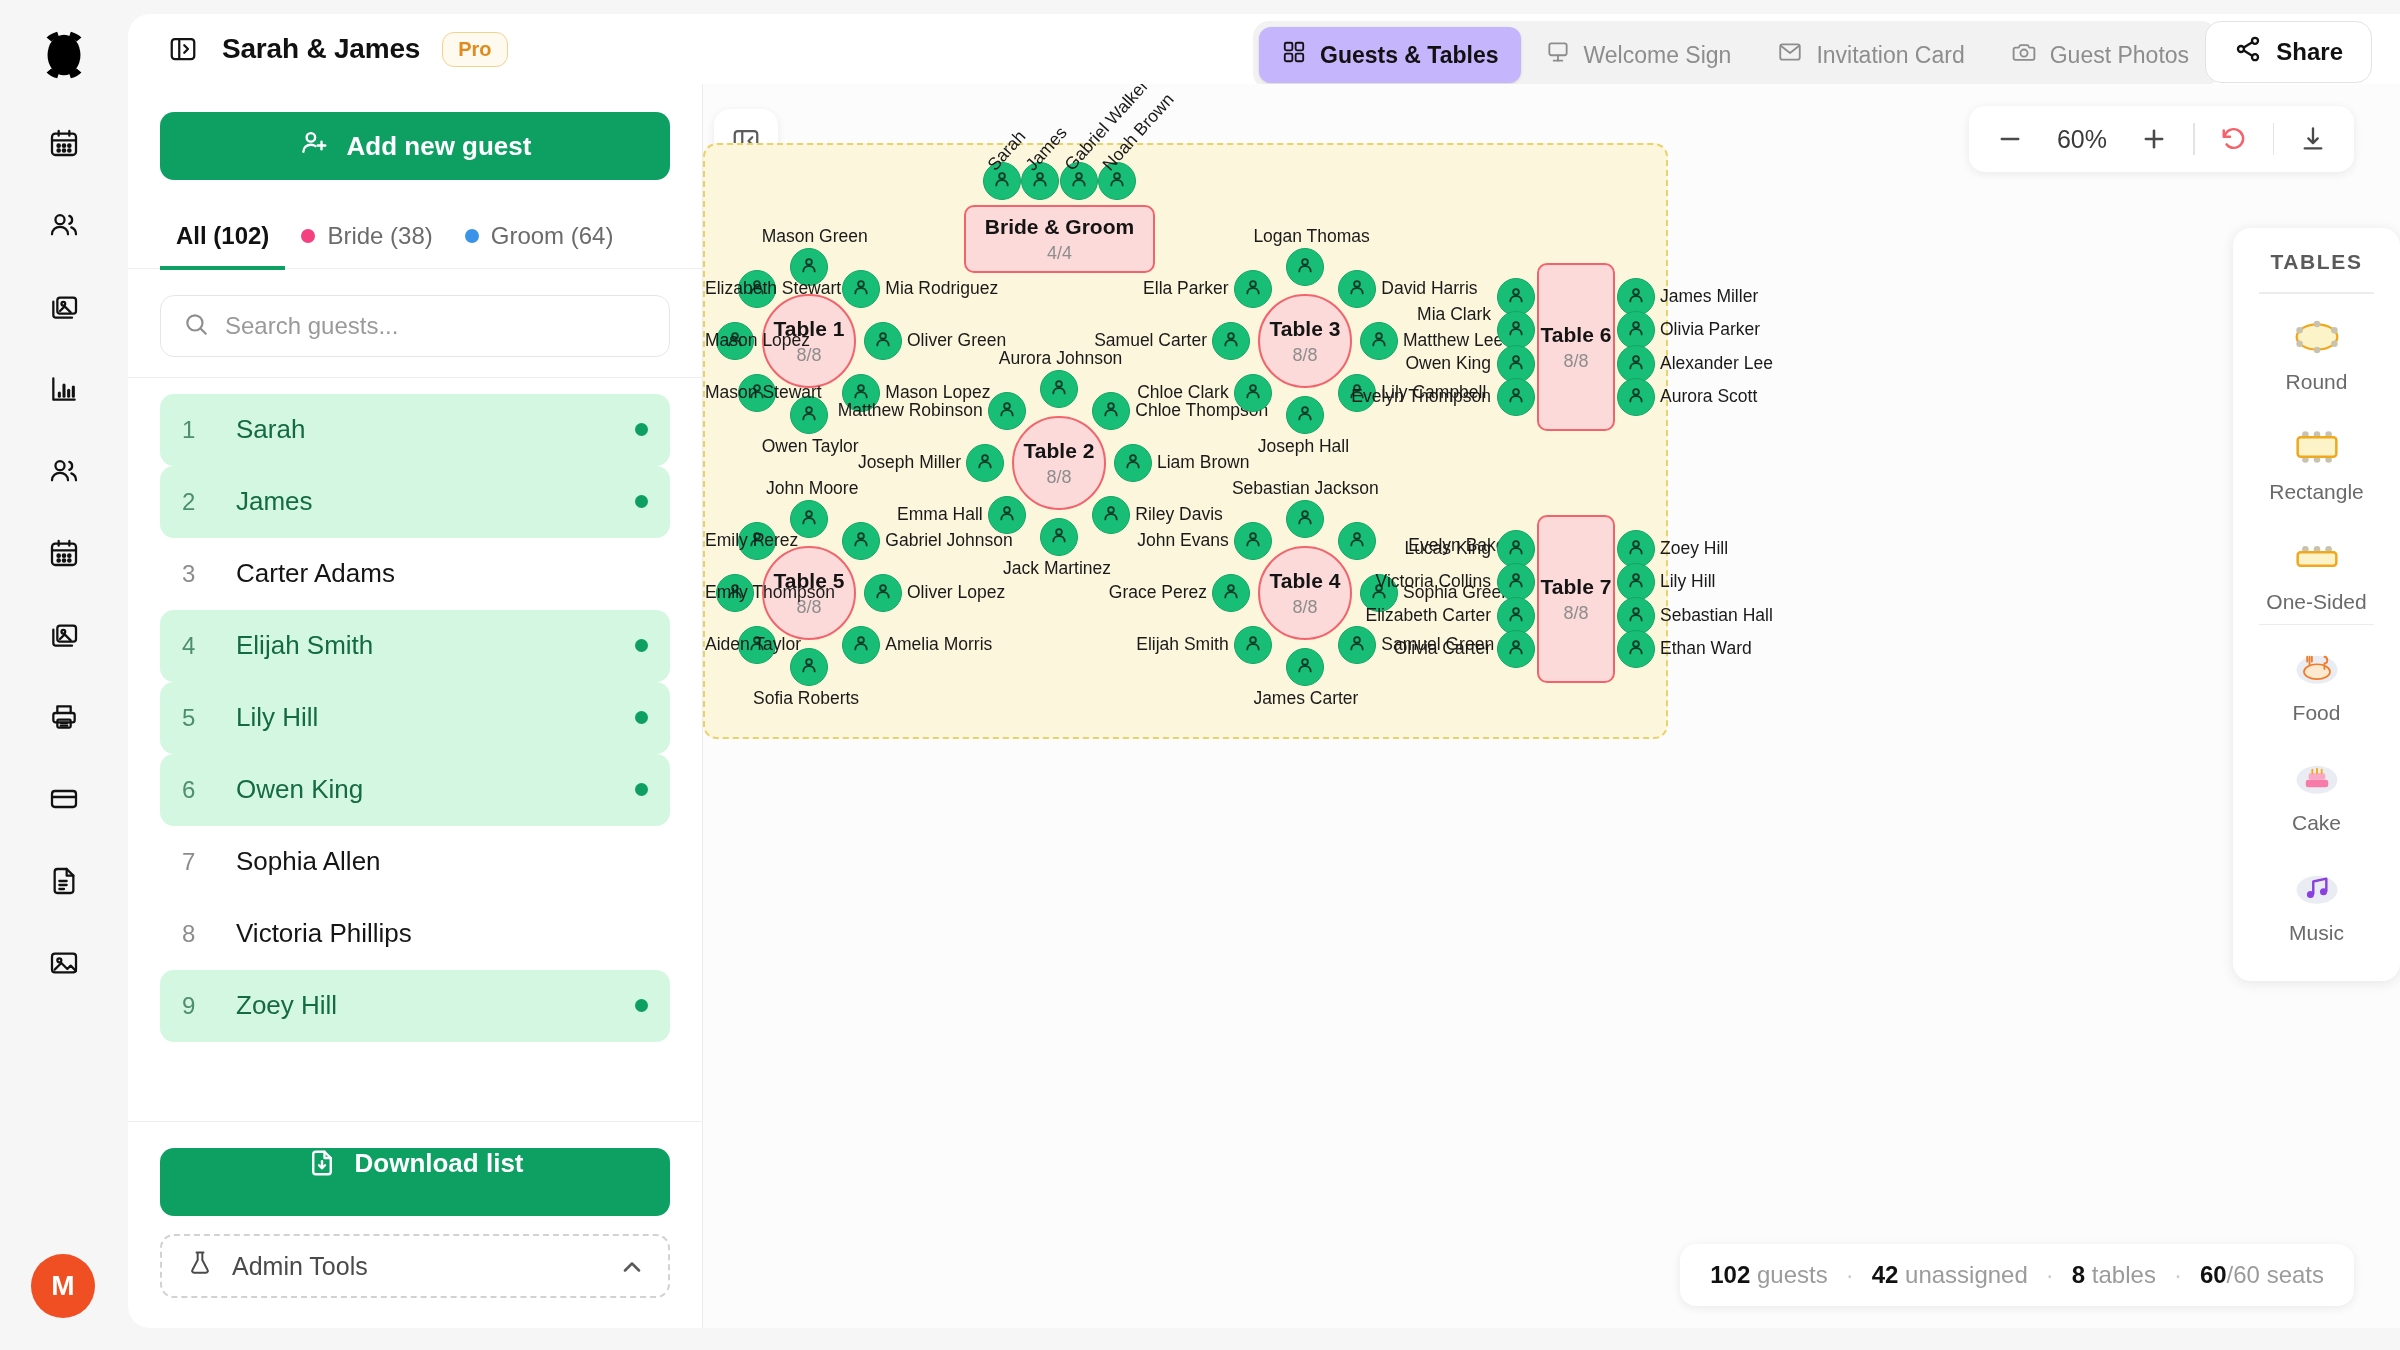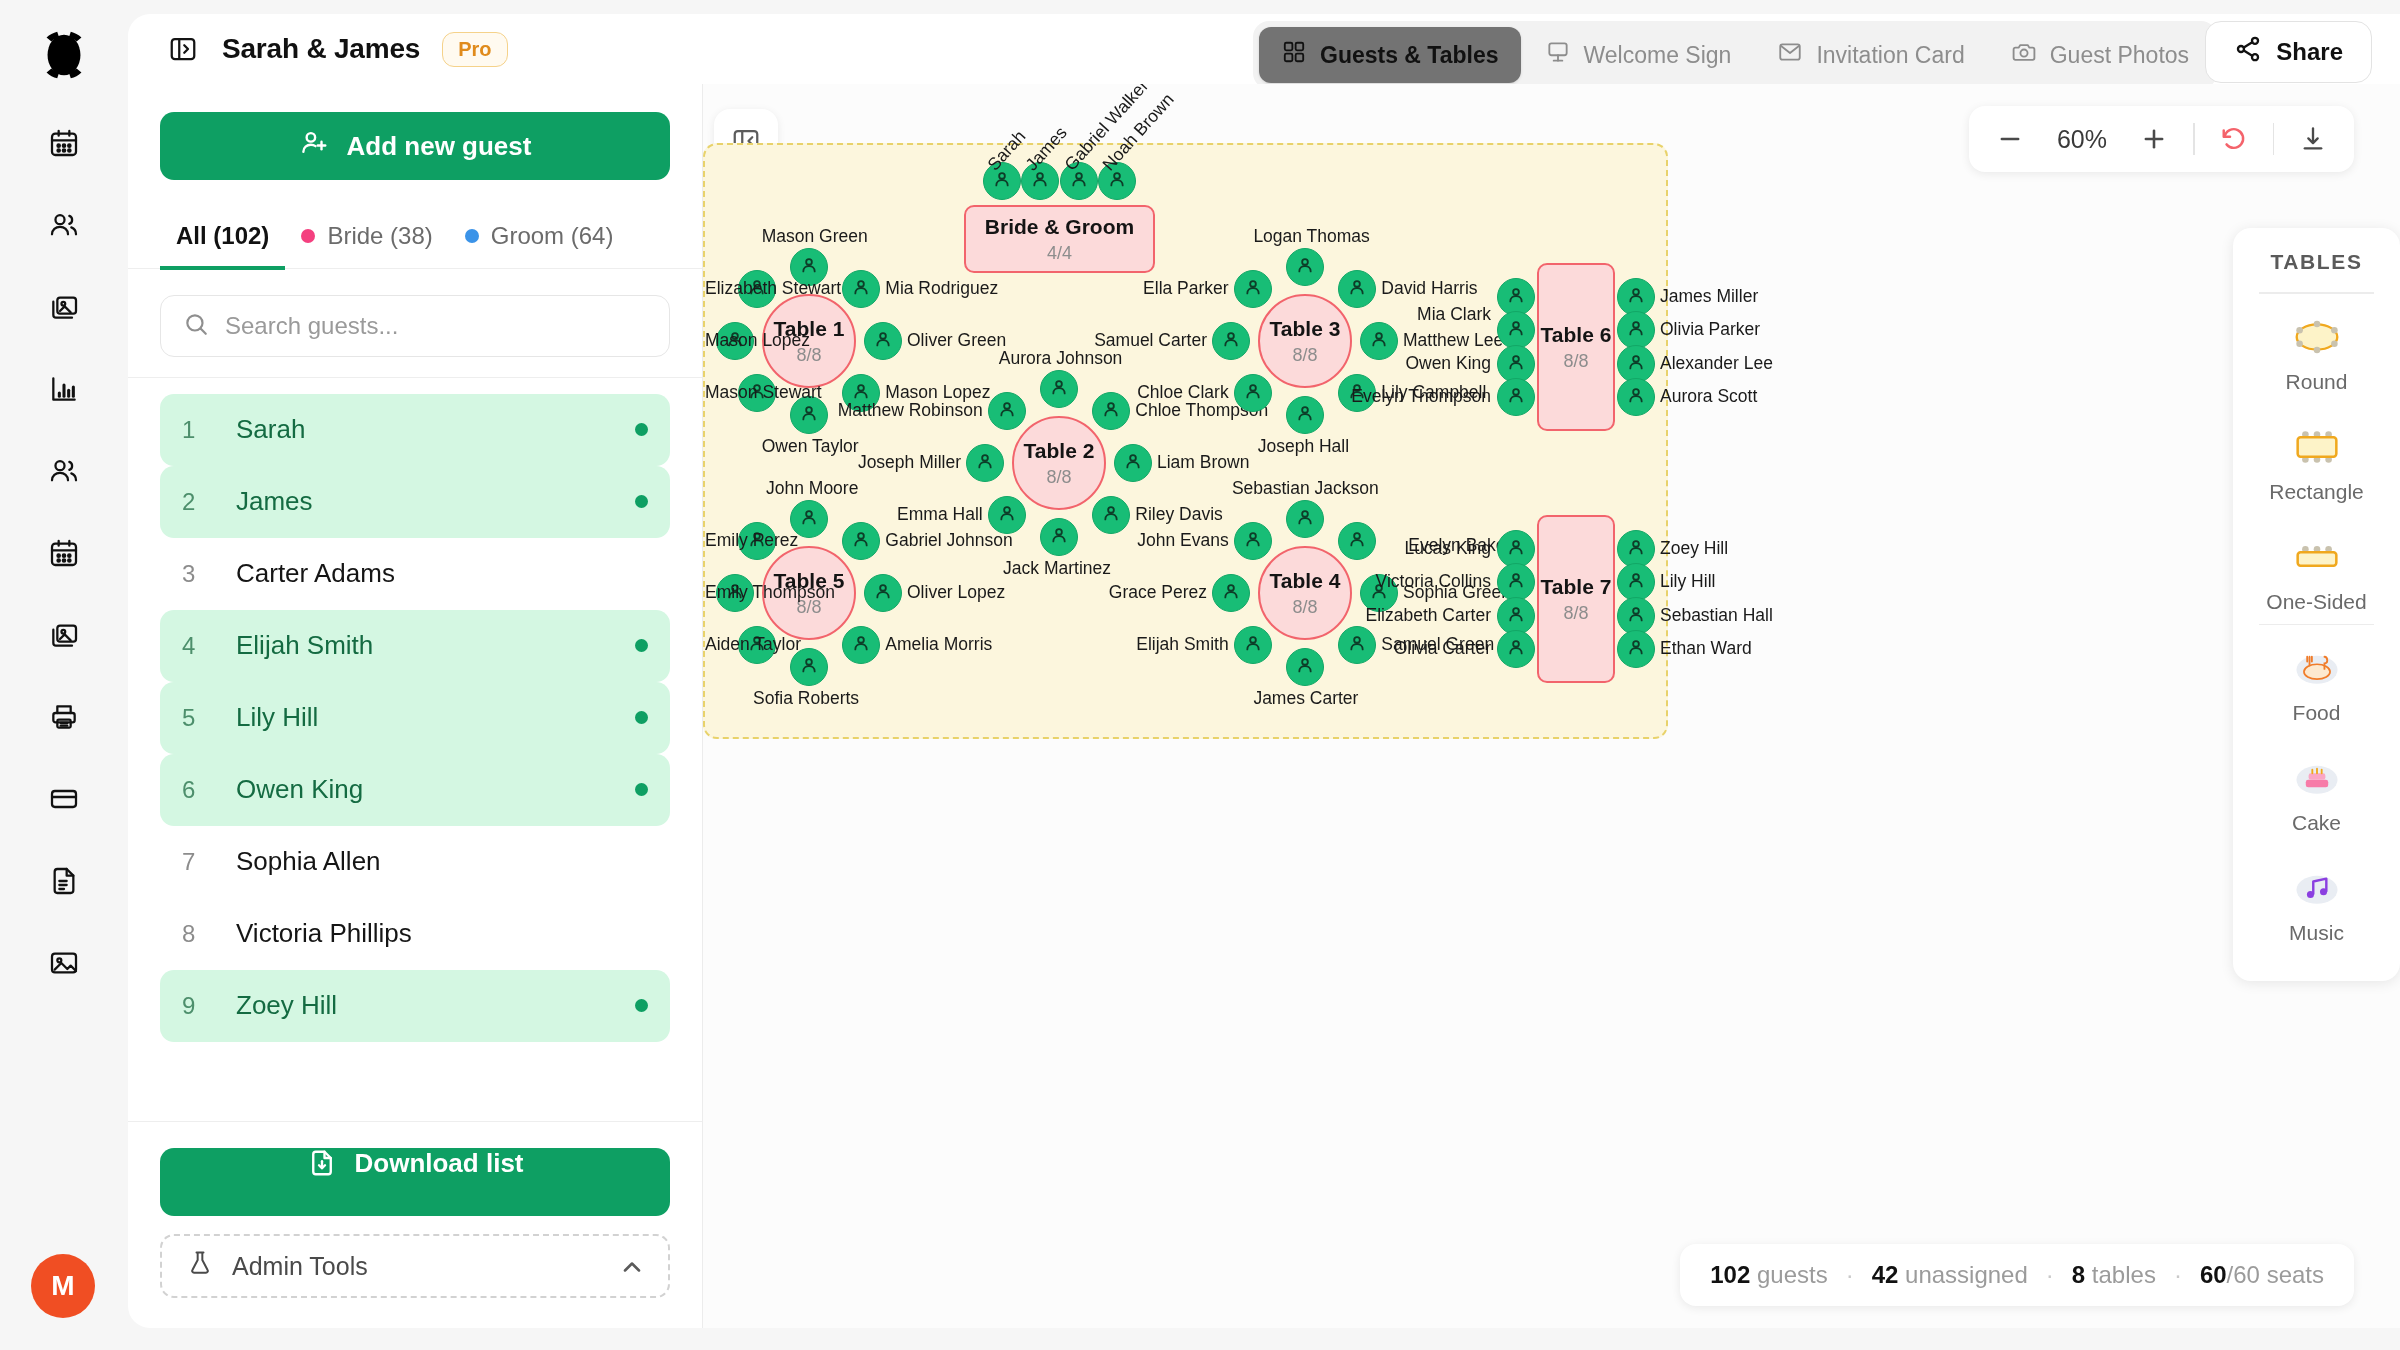--- a/index.html
+++ b/index.html
@@ -52,21 +52,21 @@
     position: absolute; left: 1125px; top: 7px;
     background: #f2f2f2; border-radius: 16px; padding: 6px;
     display: flex; align-items: center; gap: 2px;
   }
   .tab {
     display: flex; align-items: center; gap: 13px;
     padding: 12px 22px; border-radius: 12px;
     font-size: 23px; color: #8d8d8d; font-weight: 500; white-space: nowrap;
   }
   .tab svg { width: 26px; height: 26px; }
-  .tab.active { background: #737373; color: #111; font-weight: 700; box-shadow: 0 1px 3px rgba(0,0,0,.12); }
+  .tab.active { background: #c4b5fd; color: #111; font-weight: 700; box-shadow: 0 1px 3px rgba(0,0,0,.12); }
   .share-btn {
     position: absolute; right: 28px; top: 7px;
     display: flex; align-items: center; gap: 14px;
     background: #fff; border: 1.5px solid #e3e3e3; border-radius: 16px;
     padding: 13px 28px; font-size: 24px; font-weight: 700; color: #111;
   }
   .share-btn svg { width: 28px; height: 28px; }
 
   
   .guest-panel {

